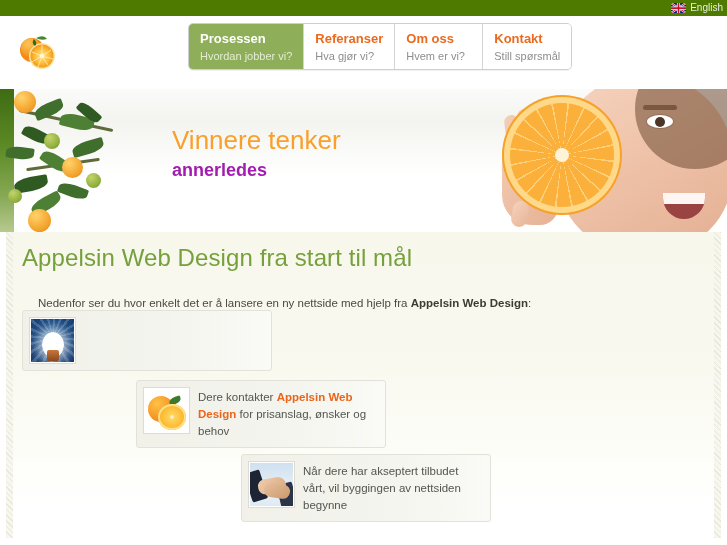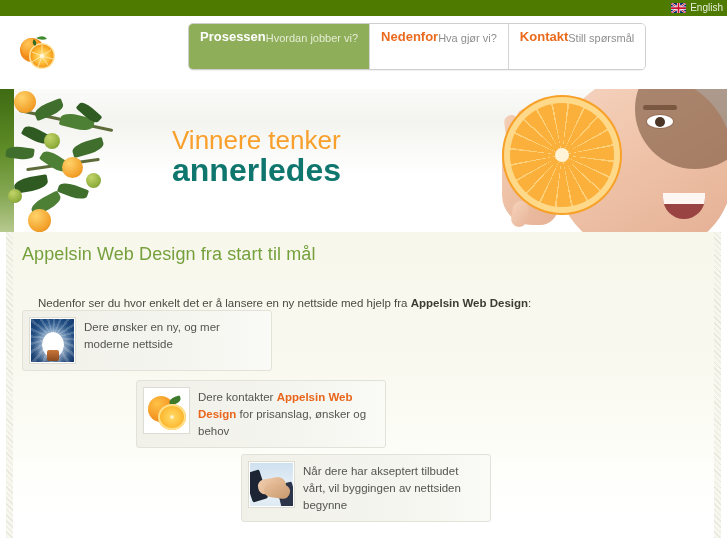--- a/index.html
+++ b/index.html
@@ -93,20 +93,21 @@
     border: 1px solid #cfcfcf;
     border-radius: 5px;
     background: #ffffff;
     box-sizing: border-box;
     overflow: hidden;
     box-shadow: 0 1px 1px rgba(0,0,0,0.06);
   }
   .nav-item {
     padding: 5px 11px 4px 11px;
     display: flex;
+    flex-direction: column;
     justify-content: center;
     border-right: 1px solid #d4d4d4;
     cursor: pointer;
     background: #ffffff;
     min-width: 88px;
     box-sizing: border-box;
   }
   .nav-item:last-child { border-right: none; justify-content: center; }
   .nav-item .nav-title {
     font-size: 13px;
@@ -283,23 +284,23 @@
     top: 36px;
     z-index: 5;
   }
   .hero-line1 {
     font-size: 26px;
     color: #f9a02c;
     line-height: 30px;
     white-space: nowrap;
   }
   .hero-line2 {
-    font-size: 32px;
+    font-size: 18px;
     font-weight: bold;
-    color: #0f766e;
+    color: #a21caf;
     line-height: 30px;
     white-space: nowrap;
   }
 
   
   .content-wrap {
     position: relative;
     height: 306px;
     background: #ffffff;
   }
@@ -320,21 +321,21 @@
        #e4e4d6 0px, #e4e4d6 1px, #f6f6ee 1px, #f6f6ee 4px);
     opacity: 0.85;
   }
   .edge.left { left: 0; }
   .edge.right { right: 0; }
 
   .page-title {
     position: absolute;
     left: 16px;
     top: 12px;
-    font-size: 18px;
+    font-size: 24px;
     color: #76a03c;
     font-weight: normal;
     margin: 0;
     letter-spacing: 0.1px;
   }
   .intro {
     position: absolute;
     left: 16px;
     top: 48px;
     font-size: 11.5px;
@@ -529,22 +530,26 @@
       </svg>
     </span>
   </a>
 
   <nav class="nav">
     <div class="nav-item active">
       <span class="nav-title">Prosessen</span>
       <span class="nav-sub">Hvordan jobber vi?</span>
     </div>
     <div class="nav-item">
-      <span class="nav-title">Nedenfor</span>
+      <span class="nav-title">Referanser</span>
       <span class="nav-sub">Hva gjør vi?</span>
+    </div>
+    <div class="nav-item">
+      <span class="nav-title">Om oss</span>
+      <span class="nav-sub">Hvem er vi?</span>
     </div>
     <div class="nav-item">
       <span class="nav-title">Kontakt</span>
       <span class="nav-sub">Still spørsmål</span>
     </div>
   </nav>
 </div>
 
 <div class="hero">
   <div class="hero-bg"></div>
@@ -601,21 +606,20 @@
     <h1 class="page-title">Appelsin Web Design fra start til mål</h1>
 
     <p class="intro"><span>Nedenfor ser du hvor enkelt det er å lansere en ny nettside med hjelp fra </span><b>Appelsin Web Design</b><span>:</span></p>
 
     <div class="step step-1">
       <div class="step-thumb thumb-bulb">
         <div class="rays"></div>
         <div class="bulb"></div>
         <div class="base"></div>
       </div>
-      <div class="step-text">Dere ønsker en ny, og mer moderne nettside</div>
     </div>
 
     <div class="step step-2">
       <div class="step-thumb thumb-orange">
         <div class="o-whole"></div>
         <div class="o-leaf"></div>
         <div class="o-half"></div>
       </div>
       <div class="step-text"><span>Dere kontakter </span><span class="brand">Appelsin Web Design</span><span> for prisanslag, ønsker og behov</span></div>
     </div>

